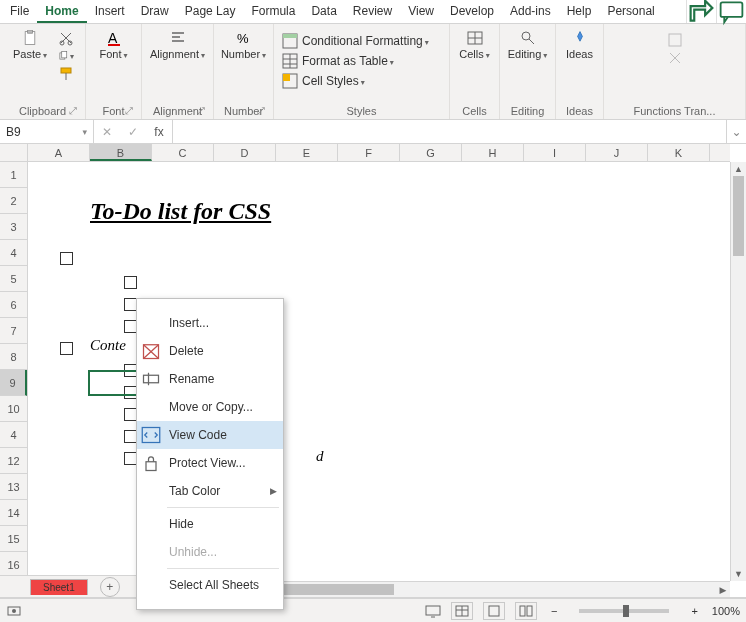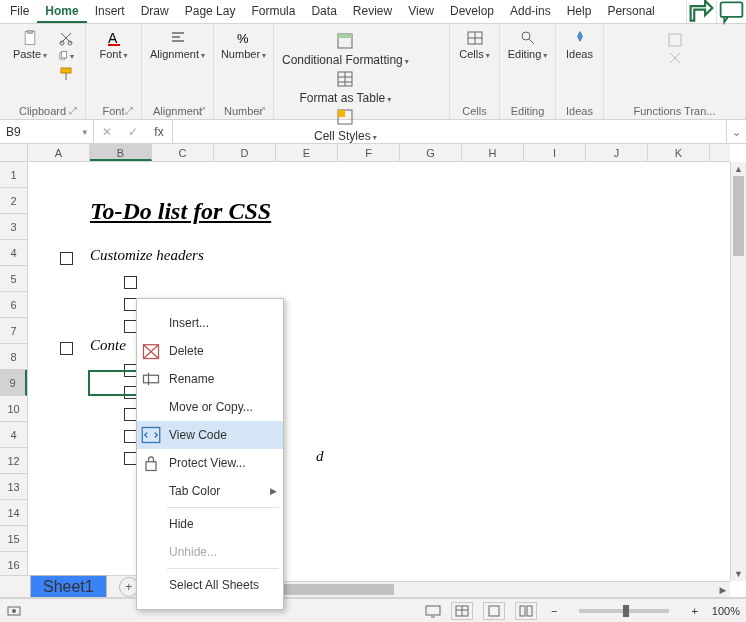--- a/index.html
+++ b/index.html
@@ -15,21 +15,21 @@
   
   .ribbon { display: flex; height: 96px; background: #f3f2f1; border-bottom: 1px solid #d4d4d4; }
   .group { display:flex; flex-direction: column; border-right:1px solid #e1dfdd; padding: 2px 6px 0 6px; }
   .group-body { flex:1; display:flex; align-items:flex-start; gap:4px; }
   .group-label { text-align:center; font-size:11px; color:#666; padding:2px 0; position:relative;}
   .group-label .launcher { position:absolute; right:0; bottom:2px; width:12px; height:12px; font-size:10px; color:#888; }
   .bigbtn { display:flex; flex-direction:column; align-items:center; justify-content:flex-start; width:48px; padding-top:4px; gap:2px;}
   .bigbtn .lbl { font-size:11px; text-align:center; line-height:1.1;}
   .drop::after { content:"▾"; font-size:8px; color:#666; margin-left:2px;}
   .stackcol { display:flex; flex-direction:column; gap:2px; padding-top:4px;}
-  .stackitem { display:flex; align-items:center; gap:4px; font-size:12px; padding:1px 2px; white-space:nowrap;flex-direction:column;}
+  .stackitem { display:flex; align-items:center; gap:4px; font-size:12px; padding:1px 2px; white-space:nowrap;}
   .iconbox { width:16px; height:16px; display:inline-flex; align-items:center; justify-content:center; }
   .iconbox svg { width:16px; height:16px; }
 
   
   .fbar { display:flex; height:24px; border-bottom:1px solid #d4d4d4; align-items:stretch; }
   .namebox { width:94px; border-right:1px solid #d4d4d4; display:flex; align-items:center; padding:0 6px; font-size:12px; justify-content:space-between;}
   .fbtns { display:flex; align-items:center; border-right:1px solid #d4d4d4;}
   .fbtn { width:26px; text-align:center; color:#aaa; font-size:12px;}
   .formula { flex:1; padding:0 6px; display:flex; align-items:center;}
   .fdrop { width:20px; display:flex; align-items:center; justify-content:center; border-left:1px solid #d4d4d4; color:#888;}
@@ -48,21 +48,21 @@
   .section-text { position:absolute; font-family:"Segoe Script","Comic Sans MS",cursive; font-style:italic; font-size:15px; color:#000;}
   .chk { position:absolute; width:13px; height:13px; border:1px solid #333; background:#fff;}
   .sel-cell { position:absolute; border:2px solid #217346; width:62px; height:26px; pointer-events:none;}
   .vscroll { position:absolute; top:18px; right:0; bottom:16px; width:16px; background:#f1f1f1; border-left:1px solid #d4d4d4;}
   .vscroll .thumb { position:absolute; top:14px; left:2px; right:2px; height:80px; background:#c1c1c1;}
   .vscroll .arr { position:absolute; left:0; right:0; height:14px; text-align:center; font-size:9px; color:#666; line-height:14px;}
   .hscroll { position:absolute; left:200px; right:16px; bottom:0; height:16px; background:#f1f1f1; border-top:1px solid #d4d4d4;}
   .hscroll .thumb { position:absolute; left:14px; top:2px; bottom:2px; width:180px; background:#c1c1c1;}
   .hscroll .arr { position:absolute; top:0; bottom:0; width:14px; text-align:center; font-size:9px; color:#666; line-height:16px;}
   .sheettabs { position:absolute; left:0; bottom:0; height:22px; width:200px; background:#f3f2f1; border-top:1px solid #d4d4d4; display:flex; align-items:center; padding-left:30px; gap:4px;}
-  .sheettab { background:#3b82f6; border:1px solid #bbb; border-bottom:none; padding:2px 12px; font-size:16px;}
+  .sheettab { background:#ef4444; border:1px solid #bbb; border-bottom:none; padding:2px 12px; font-size:10px;}
   .newsheet { width:20px; height:20px; border:1px solid #bbb; border-radius:50%; display:flex; align-items:center; justify-content:center; font-size:12px; color:#666; margin-left:8px;}
 
   
   .ctxmenu { position:absolute; top:298px; left:136px; width:148px; background:#fff; border:1px solid #c1c1c1; box-shadow:2px 2px 6px rgba(0,0,0,0.25); padding:10px 0; z-index:100;}
   .ctxitem { display:flex; align-items:center; height:28px; padding:0 8px 0 4px; font-size:12px; gap:8px; position:relative;}
   .ctxitem:hover, .ctxitem.hover { background:#d4e6f5; }
   .ctxitem.disabled { color:#aaa; }
   .ctxicon { width:20px; height:20px; display:flex; align-items:center; justify-content:center;}
   .ctxsep { height:1px; background:#e0e0e0; margin:2px 4px 2px 30px;}
   .ctxarrow { position:absolute; right:6px; font-size:9px; color:#666;}
@@ -330,21 +330,20 @@
       <div class="rowhdr">14</div>
       <div class="rowhdr">15</div>
       <div class="rowhdr">16</div>
       <div class="rowhdr">17</div>
     </div>
 
   <div class="cells">
 
     <div class="title-text">To-Do list for CSS</div>
     <div class="chk" style="top:90px; left:32px"></div>
-    <div class="section-text" style="top:85px; left:62px">Customize headers</div>
     <div class="chk" style="top:114px; left:96px"></div>
     <div class="chk" style="top:136px; left:96px"></div>
     <div class="chk" style="top:158px; left:96px"></div>
     <div class="chk" style="top:180px; left:32px"></div>
     <div class="section-text" style="top:175px; left:62px">Conte</div>
     <div class="chk" style="top:202px; left:96px"></div>
     <div class="chk" style="top:224px; left:96px"></div>
     <div class="chk" style="top:246px; left:96px"></div>
     <div class="chk" style="top:268px; left:96px"></div>
     <div class="chk" style="top:290px; left:96px"></div>

